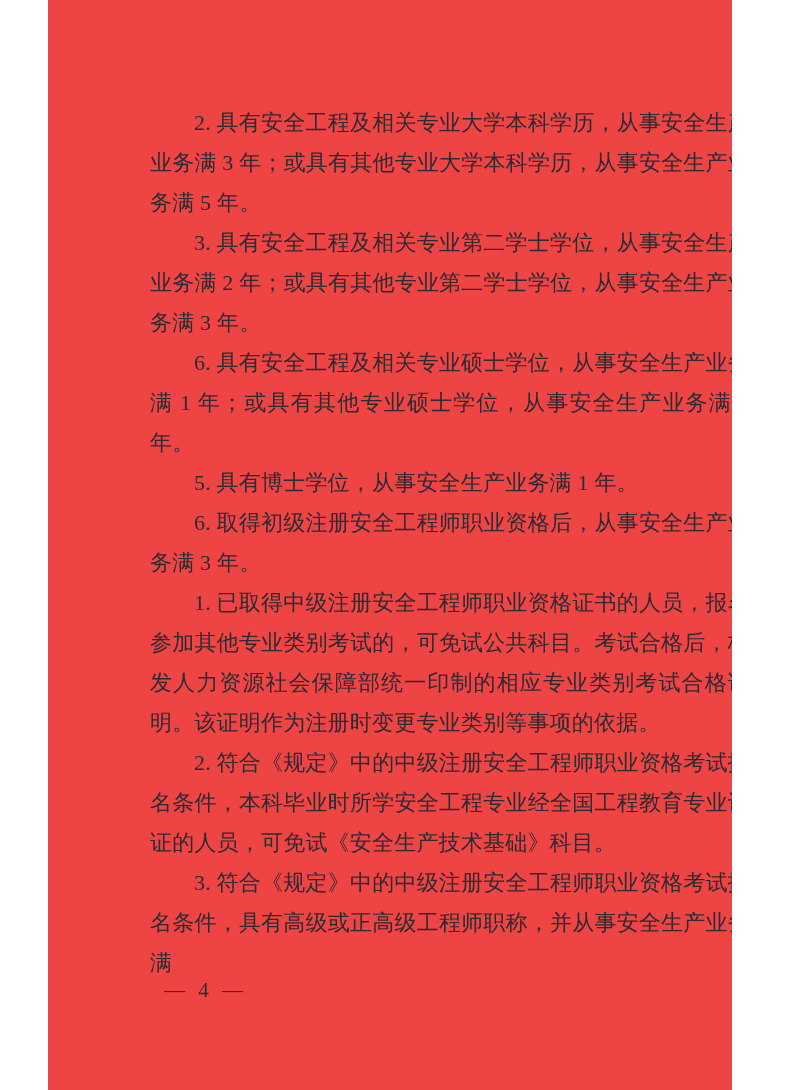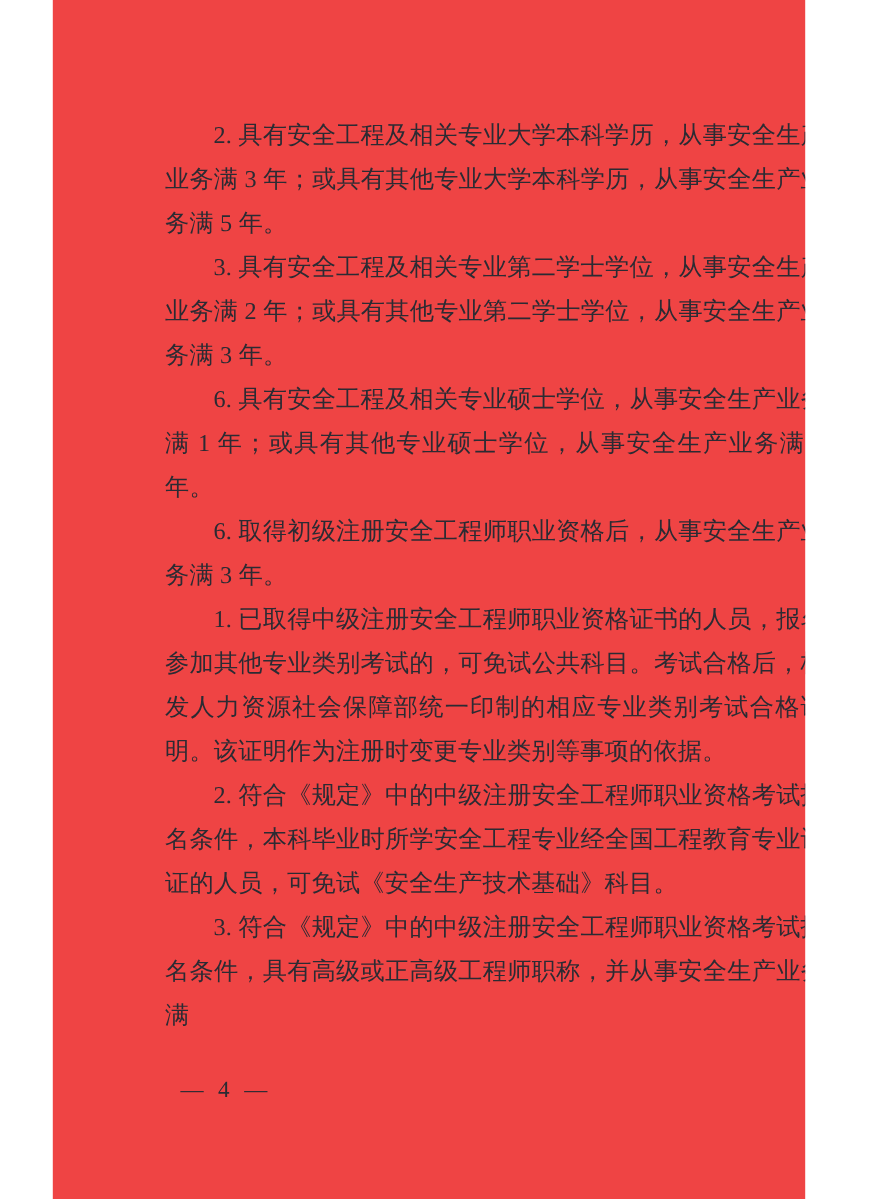--- a/index.html
+++ b/index.html
@@ -64,20 +64,21 @@
   }
 </style>
 </head>
 <body>
 
 <div class="page">
   <div class="content">
     <p class="para">2. 具有安全工程及相关专业大学本科学历，从事安全生产业务满 3 年；或具有其他专业大学本科学历，从事安全生产业务满 5 年。</p>
     <p class="para">3. 具有安全工程及相关专业第二学士学位，从事安全生产业务满 2 年；或具有其他专业第二学士学位，从事安全生产业务满 3 年。</p>
     <p class="para">6. 具有安全工程及相关专业硕士学位，从事安全生产业务满 1 年；或具有其他专业硕士学位，从事安全生产业务满 2 年。</p>
+    <p class="para">5. 具有博士学位，从事安全生产业务满 1 年。</p>
     <p class="para">6. 取得初级注册安全工程师职业资格后，从事安全生产业务满 3 年。</p>
     <p class="para">1. 已取得中级注册安全工程师职业资格证书的人员，报名参加其他专业类别考试的，可免试公共科目。考试合格后，核发人力资源社会保障部统一印制的相应专业类别考试合格证明。该证明作为注册时变更专业类别等事项的依据。</p>
     <p class="para">2. 符合《规定》中的中级注册安全工程师职业资格考试报名条件，本科毕业时所学安全工程专业经全国工程教育专业认证的人员，可免试《安全生产技术基础》科目。</p>
     <p class="para">3. 符合《规定》中的中级注册安全工程师职业资格考试报名条件，具有高级或正高级工程师职称，并从事安全生产业务满</p>
   </div>
   <div class="footer">— 4 —</div>
   <div class="scan-mark mark1"></div>
   <div class="scan-mark mark2"></div>
 </div>
 

